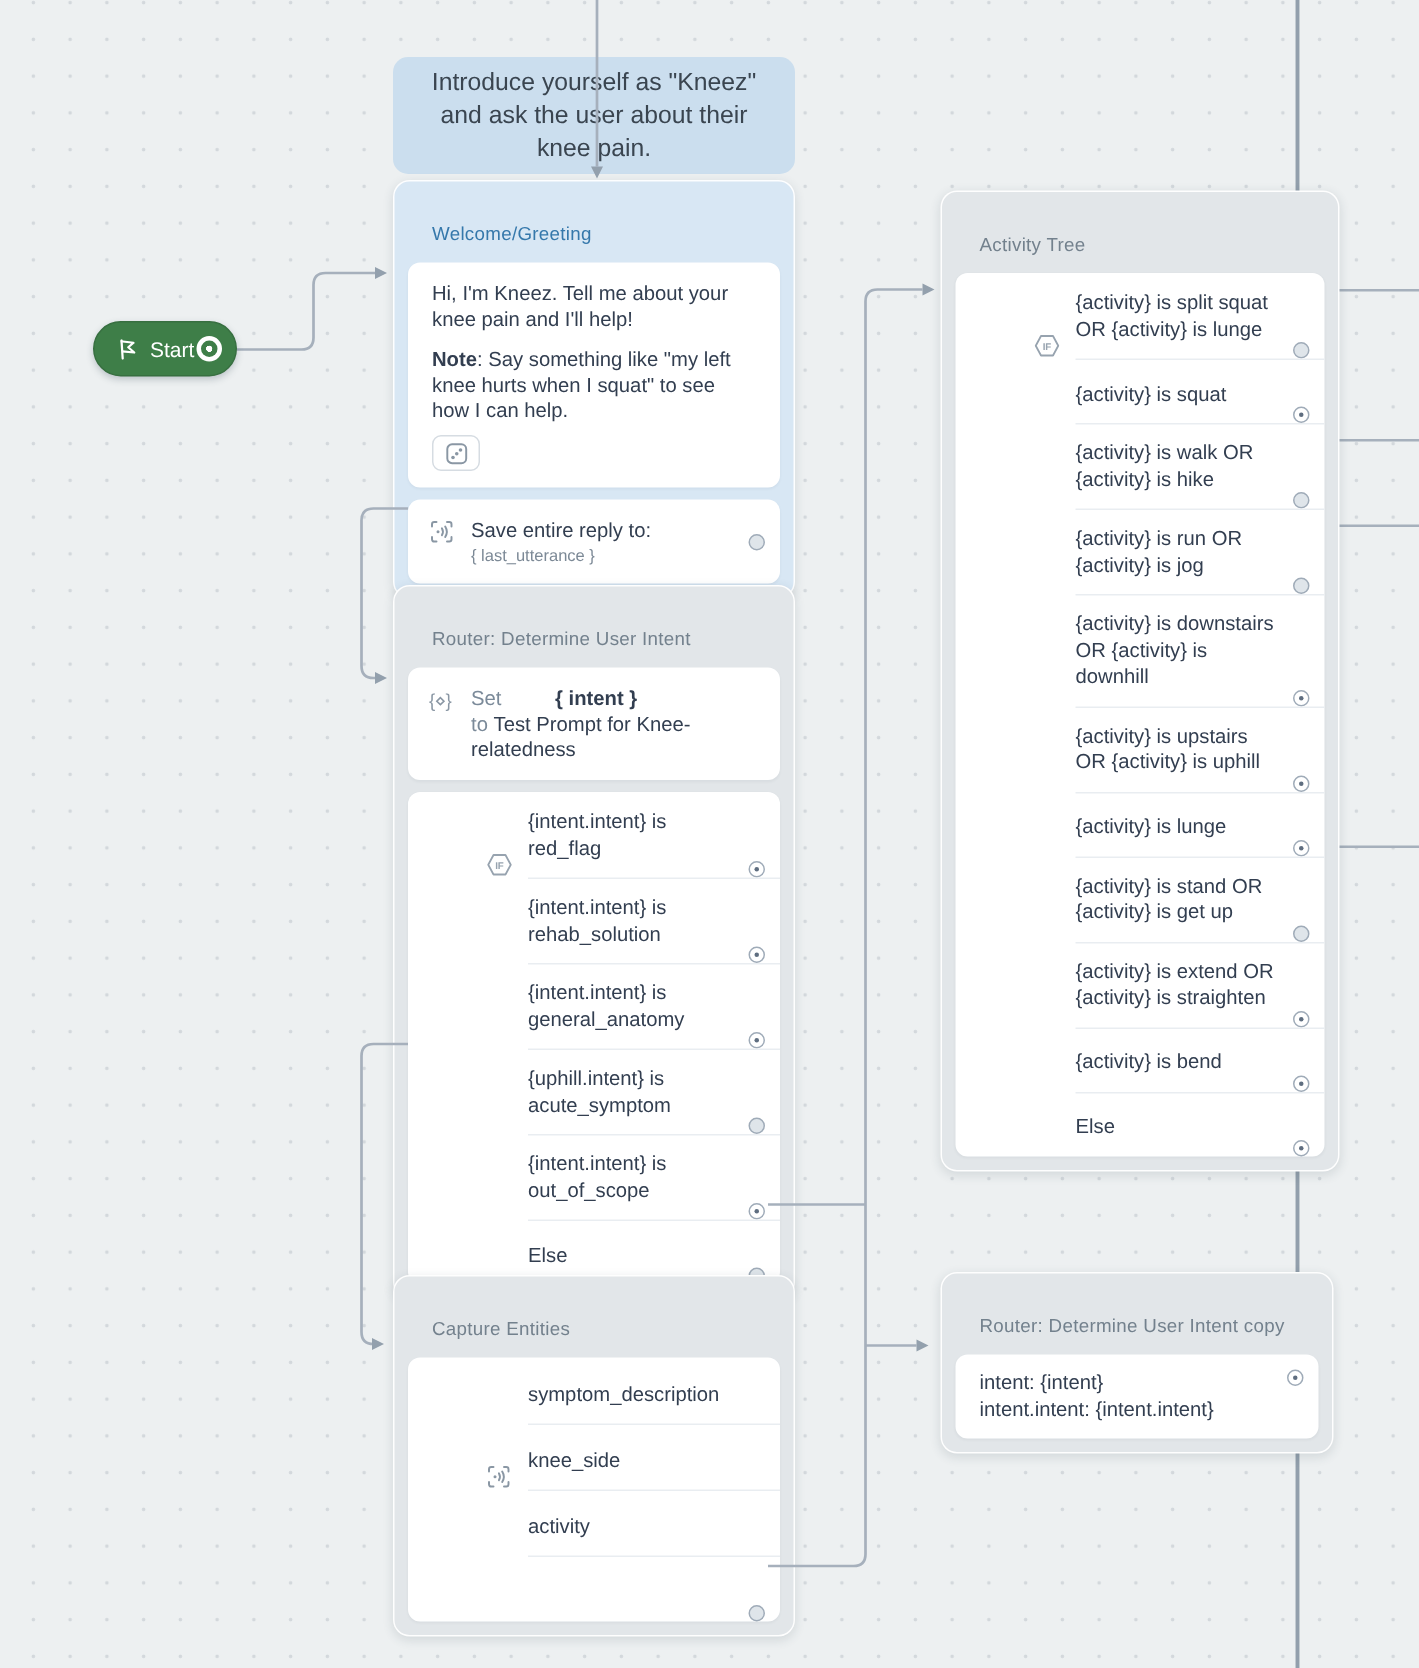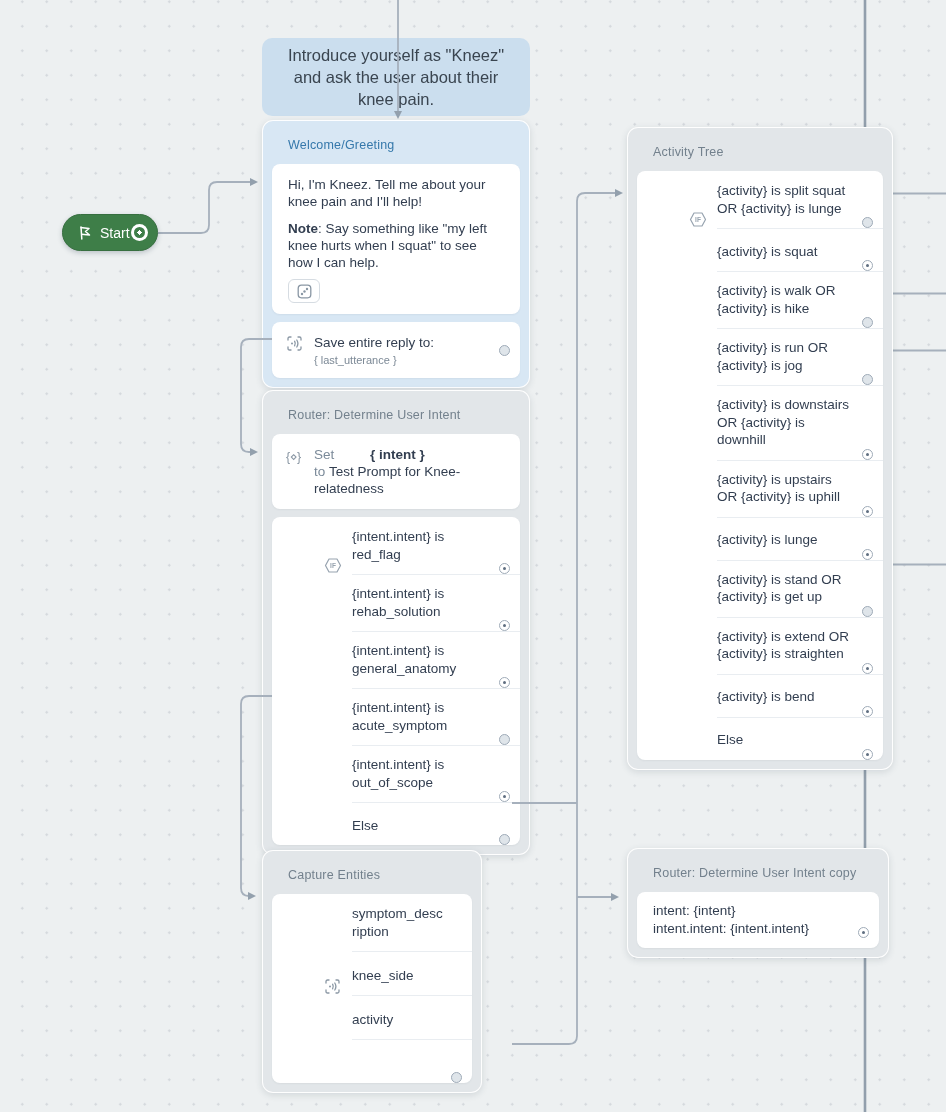--- a/index.html
+++ b/index.html
@@ -13,21 +13,21 @@
     position:absolute; inset:0; z-index:0;
     background-image:radial-gradient(#d3d8dc 1.1px, transparent 1.4px);
     background-size:24.5px 24.5px; background-position:10px 14px;
   }
   svg.layer{ position:absolute; left:0; top:0; z-index:1; pointer-events:none; }
   svg.layer.over{ z-index:5; }
   .card{
     position:absolute; z-index:2;
     border-radius:11px; border:1.5px solid rgba(255,255,255,.95);
     box-shadow:0 2px 7px rgba(45,62,80,.14);
-    padding:5px 9px 9px 9px;
+    padding:16px 9px 9px 9px;
   }
   .card.blue{ background:#d8e7f4; }
   .card.gray{ background:#e2e6e9; }
   .card-h{
     height:38px; display:flex; align-items:center; padding:0 16px 0 16px;
     font-size:12.5px; letter-spacing:.2px; font-weight:500;
   }
   .card.blue .card-h{ color:#3578ab; }
   .card.gray .card-h{ color:#73818d; }
   .block{
@@ -94,21 +94,21 @@
   .iconrow .rowicon{ margin-top:1px; }
   .save-l1{ font-size:13.5px; line-height:17px; color:#323e50; font-weight:500; }
   .save-l2{ font-size:11px; line-height:14px; color:#7c8996; margin-top:2px; }
   .save-body{ flex:1; }
   .save .port{ align-self:center; }
   .set-body{ flex:1; font-size:13.5px; line-height:17px; color:#323e50; }
   .dim{ color:#7b8a99; }
   .vname{ font-weight:bold;margin-left:32px; }
   .setblock{ height:75px; overflow:hidden; }
   
-  .copyrow{ display:flex; align-items:flex-end; min-height:56px; padding:10px 10px 10px 16px; }
+  .copyrow{ display:flex; align-items:flex-start; min-height:56px; padding:10px 10px 10px 16px; }
   .copy-body{ flex:1; font-size:13.5px; line-height:18px; color:#323e50; }
   .set-icon-txt{ font-size:12.5px; color:#8a97a4; letter-spacing:-.5px; }
 </style>
 </head>
 <body>
 
 <div class="grid"></div>
 
 <svg class="layer" width="946" height="1112">
   <g stroke="#a6b0bc" stroke-width="1.8" fill="none">
@@ -214,21 +214,21 @@
         </span>
         <span class="rowtext">{intent.intent} is general_anatomy</span>
         <span class="port dot"></span>
       </div>
 
       <div class="row">
         <span class="rowicon">
           
           
         </span>
-        <span class="rowtext">{intent.intent} is acute_symptom</span>
+        <span class="rowtext">{uphill.intent} is acute_symptom</span>
         <span class="port filled"></span>
       </div>
 
       <div class="row">
         <span class="rowicon">
           
           
         </span>
         <span class="rowtext">{intent.intent} is out_of_scope</span>
         <span class="port dot"></span>
@@ -238,21 +238,21 @@
         <span class="rowicon">
           
           
         </span>
         <span class="rowtext">Else</span>
         <span class="port filled"></span>
       </div>
     </div>
 </div>
 
-<div class="card gray" style="left:262px; top:850px; width:220px;">
+<div class="card gray" style="left:262px; top:850px; width:268px;">
   <div class="card-h">
     <span>Capture Entities</span>
   </div>
   <div class="block">
 
       <div class="row" style="min-height:44px">
         <span class="rowicon">
           
           
         </span>

